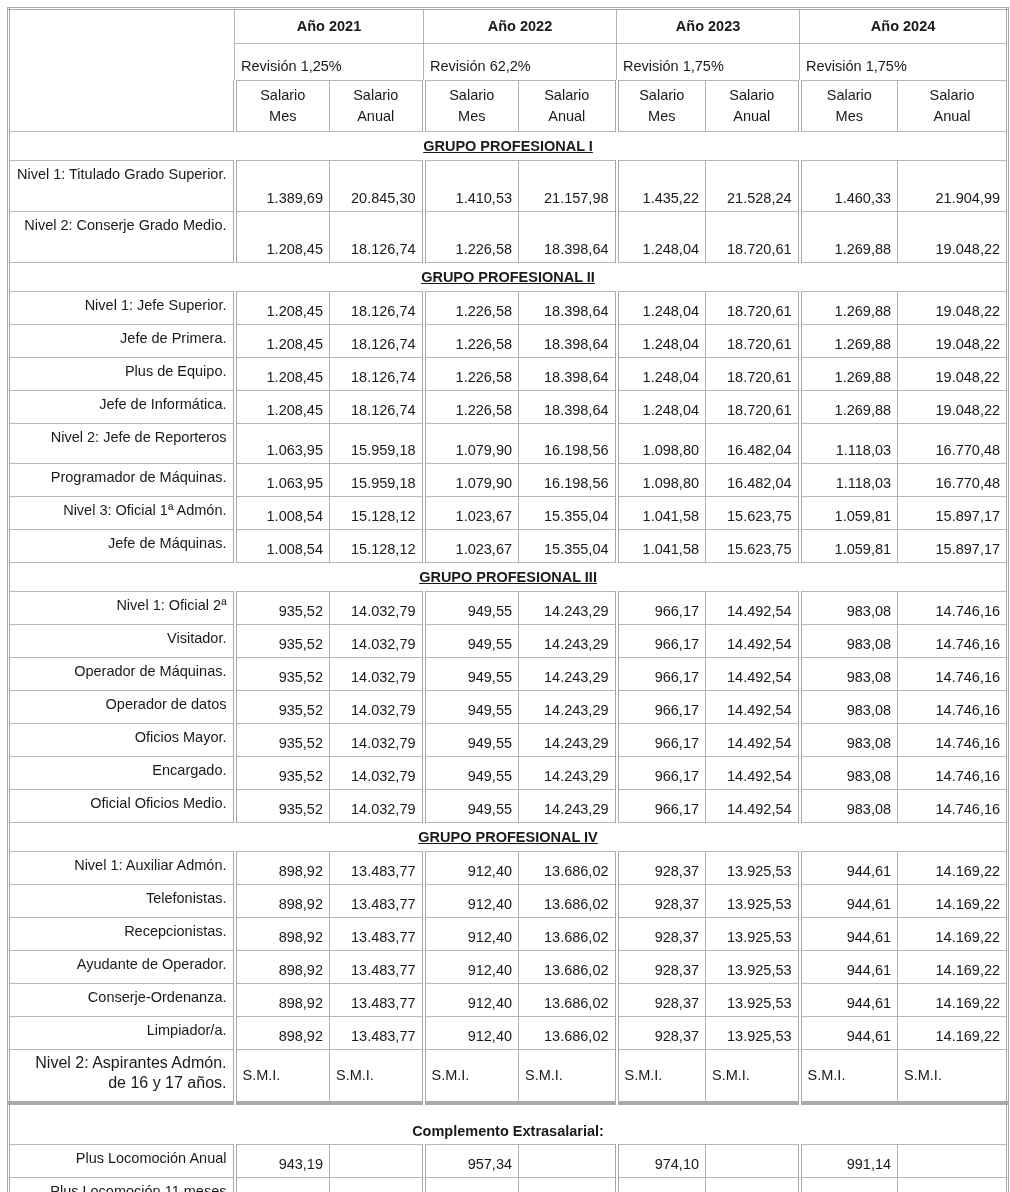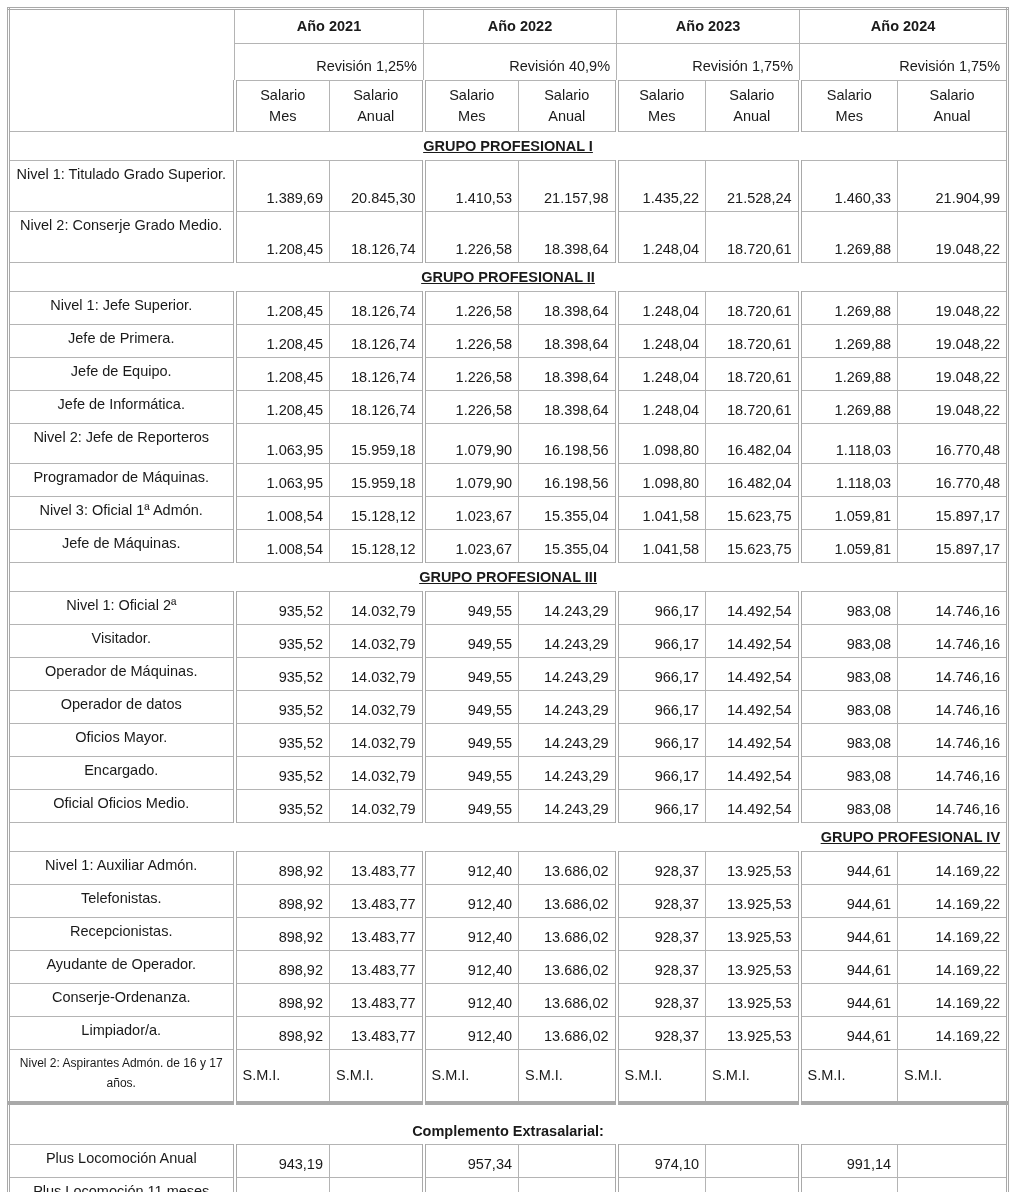--- a/index.html
+++ b/index.html
@@ -2,29 +2,29 @@
 <html><head>
 <meta charset="utf-8">
 <style>
   html, body { margin:0; padding:0; background:#ffffff; }
   body { width:1010px; height:1192px; position:relative; overflow:hidden;
          font-family:"Liberation Sans", sans-serif; color:#1a1a1a; }
   table.sal { position:absolute; left:7px; top:7px; border-collapse:collapse;
               table-layout:fixed; width:999px; border:3px double #a9a9a9; }
   table.sal td { border:1px solid #b4b4b4; padding:0 6px; font-size:14.5px;
                  line-height:21px; overflow:hidden; }
-  td.lbl { text-align:center; vertical-align:top; padding-top:3px !important; }
+  td.lbl { text-align:right; vertical-align:top; padding-top:3px !important; }
   td.num { text-align:right; vertical-align:bottom; padding-bottom:2px !important; }
   td.num.mes { border-left:4px double #a9a9a9; }
   td.year { text-align:center; font-weight:bold; font-size:19px; border-left:4px double #a9a9a9;margin-left:16px; }
-  td.rev { text-align:right; border-left:4px double #a9a9a9; vertical-align:bottom; padding-bottom:3px !important;margin-left:36px;}
+  td.rev { text-align:left; border-left:4px double #a9a9a9; vertical-align:bottom; padding-bottom:3px !important;margin-left:36px;}
   td.sub { text-align:center; font-size:14px; line-height:19px; }
   td.sub.mes { border-left:4px double #a9a9a9; }
   td.grp { font-weight:bold; text-decoration:underline; text-align:center; font-size:14px; vertical-align:middle; }
-  td.grp.left { text-align:right; }
+  td.grp.left { text-align:center; }
   td.smi { text-align:left; vertical-align:middle; }
   td.smi.mes { border-left:4px double #a9a9a9; }
   td.comp { text-align:center; font-weight:bold; font-size:14px; vertical-align:bottom; padding-bottom:2px !important; border-top:4px solid #a9a9a9 !important;}
   tr.h-year td { height:33px; }
   tr.h-rev td { height:33px; }
   tr.h-sub td { height:50px;margin-top:8px; }
   tr.grp-row td { height:28px; }
   tr.r2 td { height:47px; }
   tr.r1 td { height:29px; }
   tr.r1tall td { height:36px; }
@@ -50,21 +50,21 @@
   <tbody id="tbody">
       <tr class="h-year">
         <td rowspan="3"></td>
         <td class="year" colspan="2">Año 2021</td>
         <td class="year" colspan="2">Año 2022</td>
         <td class="year" colspan="2">Año 2023</td>
         <td class="year" colspan="2">Año 2024</td>
       </tr>
       <tr class="h-rev">
         <td class="rev" colspan="2">Revisión 1,25%</td>
-        <td class="rev" colspan="2">Revisión 40,9%</td>
+        <td class="rev" colspan="2">Revisión 62,2%</td>
         <td class="rev" colspan="2">Revisión 1,75%</td>
         <td class="rev" colspan="2">Revisión 1,75%</td>
       </tr>
       <tr class="h-sub">
         <td class="sub mes" style="white-space: pre-line;">Salario
 Mes</td>
         <td class="sub" style="white-space: pre-line;">Salario
 Anual</td>
         <td class="sub mes" style="white-space: pre-line;">Salario
 Mes</td>
@@ -123,21 +123,21 @@
         <td class="num mes">1.208,45</td>
         <td class="num">18.126,74</td>
         <td class="num mes">1.226,58</td>
         <td class="num">18.398,64</td>
         <td class="num mes">1.248,04</td>
         <td class="num">18.720,61</td>
         <td class="num mes">1.269,88</td>
         <td class="num">19.048,22</td>
       </tr>
       <tr class="r1">
-        <td class="lbl">Jefe de Equipo.</td>
+        <td class="lbl">Plus de Equipo.</td>
         <td class="num mes">1.208,45</td>
         <td class="num">18.126,74</td>
         <td class="num mes">1.226,58</td>
         <td class="num">18.398,64</td>
         <td class="num mes">1.248,04</td>
         <td class="num">18.720,61</td>
         <td class="num mes">1.269,88</td>
         <td class="num">19.048,22</td>
       </tr>
       <tr class="r1">
@@ -338,21 +338,21 @@
         <td class="num mes">898,92</td>
         <td class="num">13.483,77</td>
         <td class="num mes">912,40</td>
         <td class="num">13.686,02</td>
         <td class="num mes">928,37</td>
         <td class="num">13.925,53</td>
         <td class="num mes">944,61</td>
         <td class="num">14.169,22</td>
       </tr>
       <tr class="rsmi">
-        <td class="lbl" style="font-size: 12px; line-height: 20px;">Nivel 2: Aspirantes Admón. de 16 y 17 años.</td>
+        <td class="lbl" style="font-size: 16px; line-height: 20px;">Nivel 2: Aspirantes Admón. de 16 y 17 años.</td>
         <td class="smi mes">S.M.I.</td>
         <td class="smi">S.M.I.</td>
         <td class="smi mes">S.M.I.</td>
         <td class="smi">S.M.I.</td>
         <td class="smi mes">S.M.I.</td>
         <td class="smi">S.M.I.</td>
         <td class="smi mes">S.M.I.</td>
         <td class="smi">S.M.I.</td>
       </tr>
       <tr class="rcomp">

